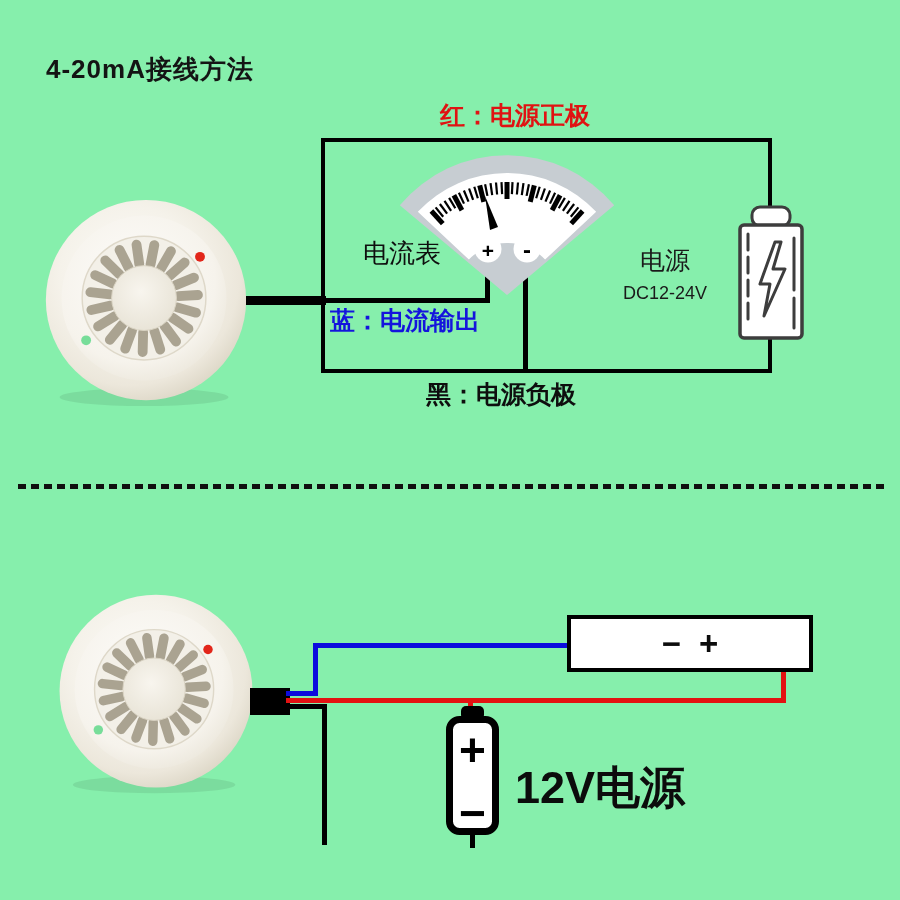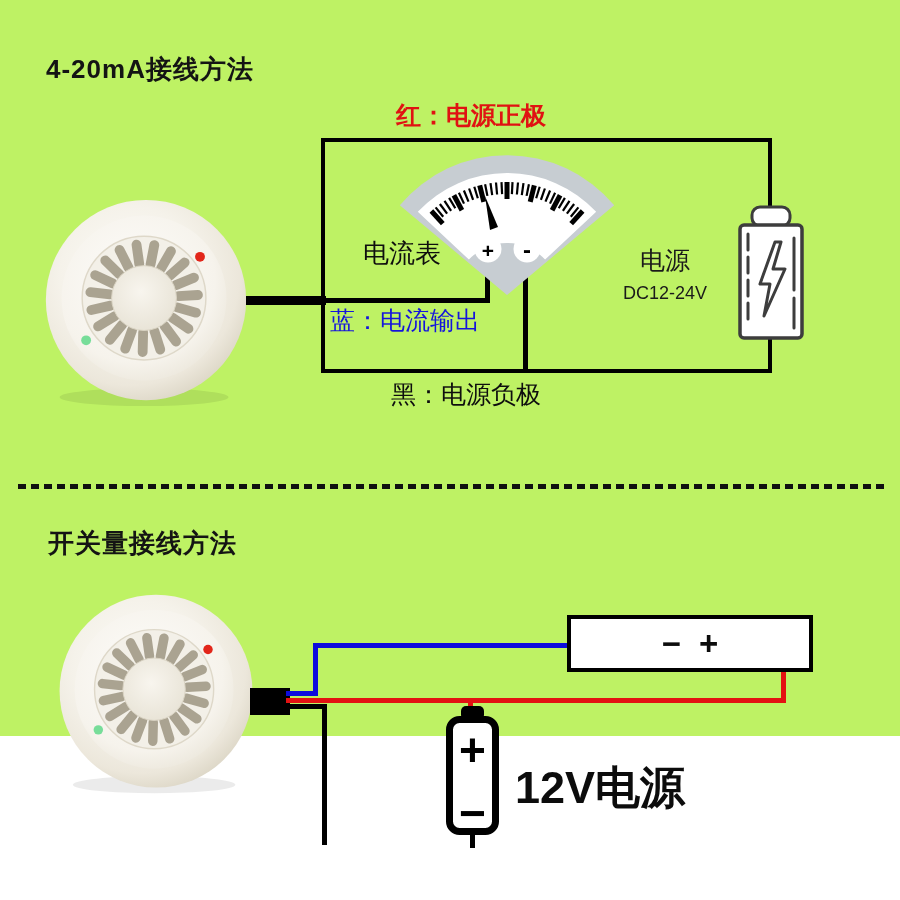--- a/index.html
+++ b/index.html
@@ -1,27 +1,27 @@
 <!DOCTYPE html>
 <html><head>
 <meta charset="utf-8">
 <style>
   * { margin:0; padding:0; box-sizing:border-box; }
   html,body { width:900px; height:900px; background:#ffffff; overflow:hidden;
               font-family:"Liberation Sans","DejaVu Sans",sans-serif; }
-  .stage { position:relative; width:900px; height:736px; background:#bef264; }
+  .stage { position:relative; width:900px; height:900px; background:#86efac; }
   .abs  { position:absolute; }
   .wire { position:absolute; background:#000; }
   .wire.red  { background:#e31212; }
   .wire.blue { background:#0c0cdd; }
   .lbl { position:absolute; white-space:nowrap; color:#0a0a0a; }
   .title { font-size:26px; font-weight:700; letter-spacing:1px; color:#141414; }
-  .red-text  { color:#e01212; font-weight:600; }
-  .blue-text { color:#1414dd; font-weight:400; }
-  .black-text{ color:#0e0e0e; font-weight:400; }
+  .red-text  { color:#e01212; font-weight:600;margin-left:44px; }
+  .blue-text { color:#1414dd; font-weight:700; }
+  .black-text{ color:#0e0e0e; font-weight:700;margin-left:35px; }
   .meter-lbl { font-size:26px; font-weight:500; color:#0e0e0e; }
   .power-lbl { text-align:center; color:#1a1a1a; font-weight:500; line-height:30px; }
   .power-lbl .l1 { font-size:25px; display:block;font-family:Liberation Mono, monospace; }
   .power-lbl .l2 { font-size:18px; display:block; }
   .divider { position:absolute; height:5px;
              background:repeating-linear-gradient(90deg,#101010 0 8px,transparent 8px 13px); }
   .device-box { position:absolute; border:4px solid #000; background:#fff;
                 display:flex; align-items:center; justify-content:center; gap:18px;
                 font-size:33px; font-weight:700; color:#0c0c0c; }
   .battery12-lbl { font-size:45px; font-weight:700; color:#0c0c0c; }
@@ -152,21 +152,20 @@
   <svg class="abs" style="left:727px; top:196px;" width="88" height="152" viewBox="0 0 88 152">
     <rect x="25" y="11" width="38" height="19" rx="8" fill="#fff" stroke="#3d3d3d" stroke-width="3"></rect>
     <rect x="13" y="29" width="62" height="113" rx="4" fill="#fff" stroke="#3d3d3d" stroke-width="3.5"></rect>
     <line x1="21" y1="38" x2="21" y2="128" stroke="#3d3d3d" stroke-width="3" stroke-dasharray="16 7" stroke-linecap="round"></line>
     <line x1="67" y1="42" x2="67" y2="132" stroke="#3d3d3d" stroke-width="3" stroke-dasharray="52 8 10 0" stroke-linecap="round"></line>
     <path d="M48,46 L33,88 L43,88 L37,120 L58,73 L46,73 L54,46 Z" fill="#fff" stroke="#3d3d3d" stroke-width="3" stroke-linejoin="round"></path>
   </svg>
 
   <div class="divider" style="left:18px; top:484px; width:870px;"></div>
 
-  <div class="lbl title abs" style="left:48px; top:526px;">开关量接线方法</div>
 
   <svg class="abs" style="left:52px; top:589px;" width="208" height="208" viewBox="0 0 220 220">
     <defs>
       <radialGradient id="dbody2" cx="42%" cy="38%" r="70%">
         <stop offset="0" stop-color="#fdfcf9"></stop>
           <stop offset="0.5" stop-color="#f5f2ea"></stop>
         <stop offset="0.78" stop-color="#ece7db"></stop>
           <stop offset="0.93" stop-color="#ddd7c7"></stop>
         <stop offset="1" stop-color="#ccc5b2"></stop>
       </radialGradient>

